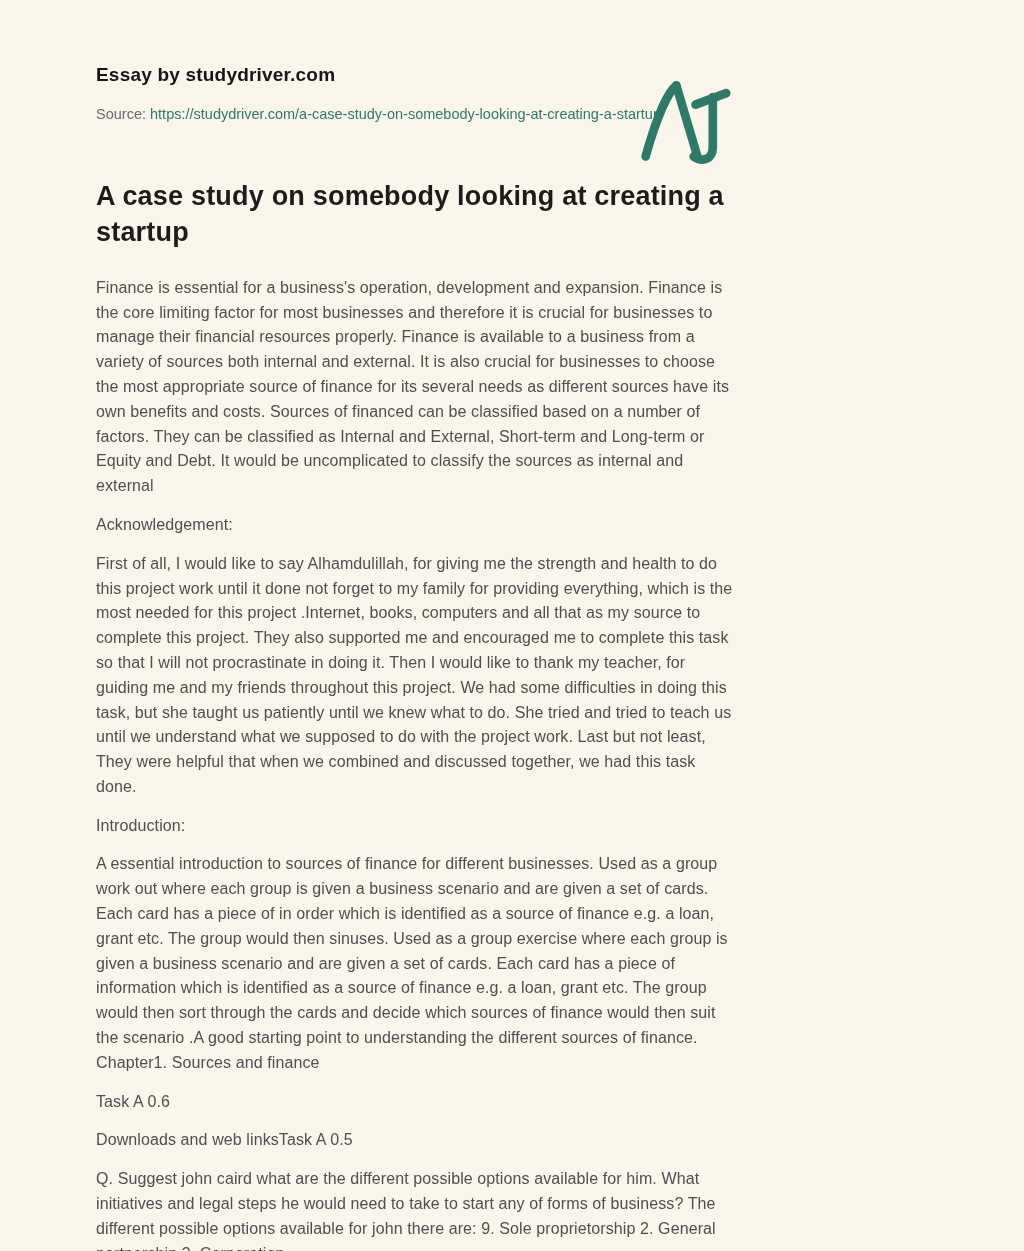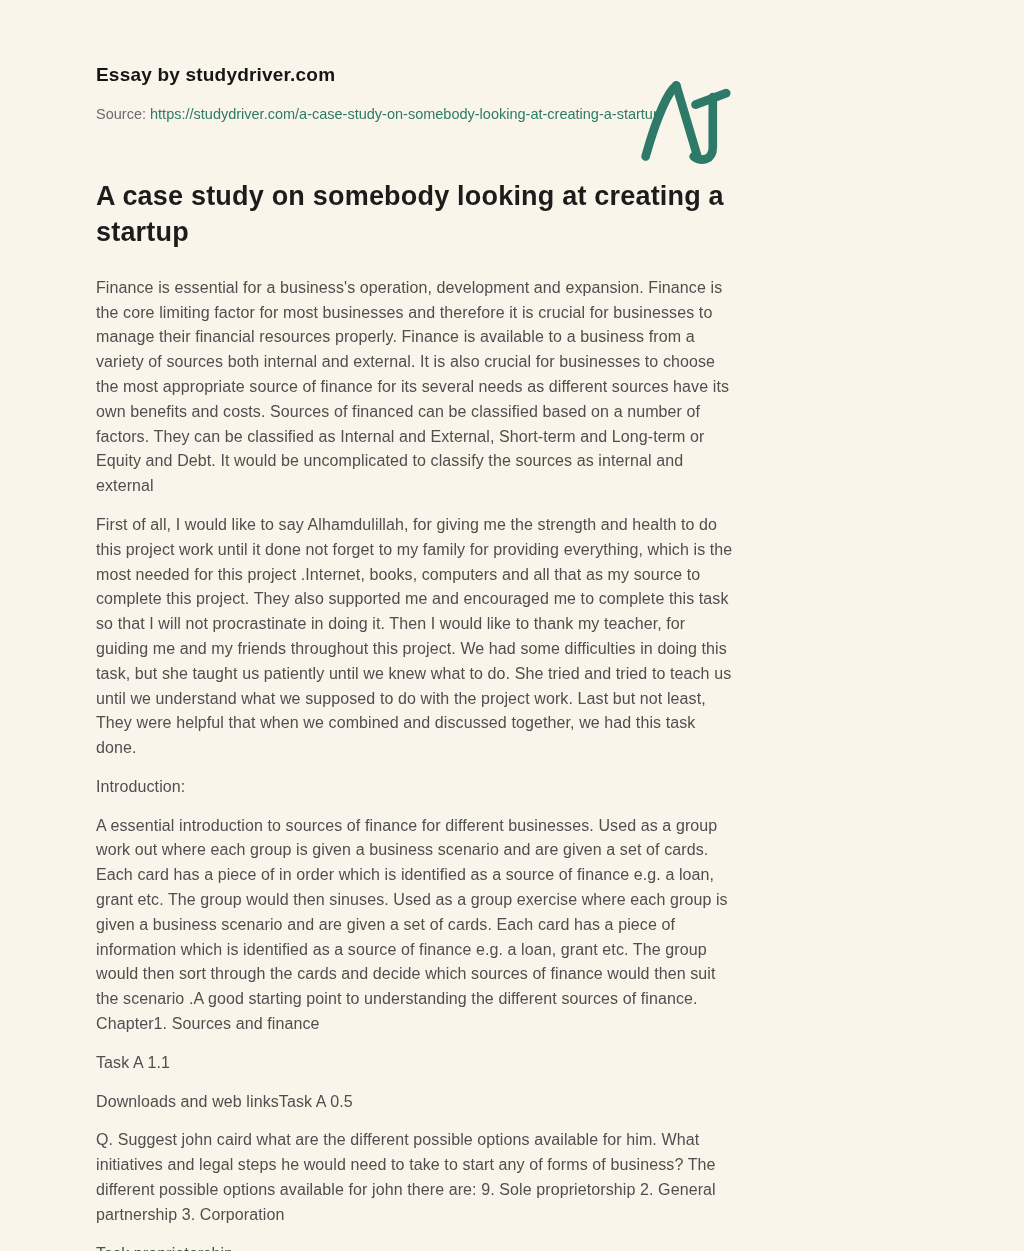--- a/index.html
+++ b/index.html
@@ -96,28 +96,29 @@
       <path d="M80 26 L 80 78 C 80 92, 68 94, 60 88"></path>
       <path d="M62 34 L 94 22"></path>
     </svg>
   </div>
 
   <div class="article">
     <h1 class="title">A case study on somebody looking at creating a startup</h1>
 
     <p class="block">Finance is essential for a business's operation, development and expansion. Finance is the core limiting factor for most businesses and therefore it is crucial for businesses to manage their financial resources properly. Finance is available to a business from a variety of sources both internal and external. It is also crucial for businesses to choose the most appropriate source of finance for its several needs as different sources have its own benefits and costs. Sources of financed can be classified based on a number of factors. They can be classified as Internal and External, Short-term and Long-term or Equity and Debt. It would be uncomplicated to classify the sources as internal and external</p>
 
+    <p class="block">Acknowledgement:</p>
 
     <p class="block">First of all, I would like to say Alhamdulillah, for giving me the strength and health to do this project work until it done not forget to my family for providing everything, which is the most needed for this project .Internet, books, computers and all that as my source to complete this project. They also supported me and encouraged me to complete this task so that I will not procrastinate in doing it. Then I would like to thank my teacher, for guiding me and my friends throughout this project. We had some difficulties in doing this task, but she taught us patiently until we knew what to do. She tried and tried to teach us until we understand what we supposed to do with the project work. Last but not least, They were helpful that when we combined and discussed together, we had this task done.</p>
 
     <p class="block">Introduction:</p>
 
     <p class="block">A essential introduction to sources of finance for different businesses. Used as a group work out where each group is given a business scenario and are given a set of cards. Each card has a piece of in order which is identified as a source of finance e.g. a loan, grant etc. The group would then sinuses. Used as a group exercise where each group is given a business scenario and are given a set of cards. Each card has a piece of information which is identified as a source of finance e.g. a loan, grant etc. The group would then sort through the cards and decide which sources of finance would then suit the scenario .A good starting point to understanding the different sources of finance. Chapter1. Sources and finance</p>
 
-    <p class="block">Task A 1.1</p>
+    <p class="block">Task A 0.6</p>
 
     <p class="block">Downloads and web linksTask A 0.5</p>
 
     <p class="block">Q. Suggest john caird what are the different possible options available for him. What initiatives and legal steps he would need to take to start any of forms of business? The different possible options available for john there are: 9. Sole proprietorship 2. General partnership 3. Corporation</p>
 
     <p class="block">Task proprietorship</p>
 
   </div>
 
 </div>

